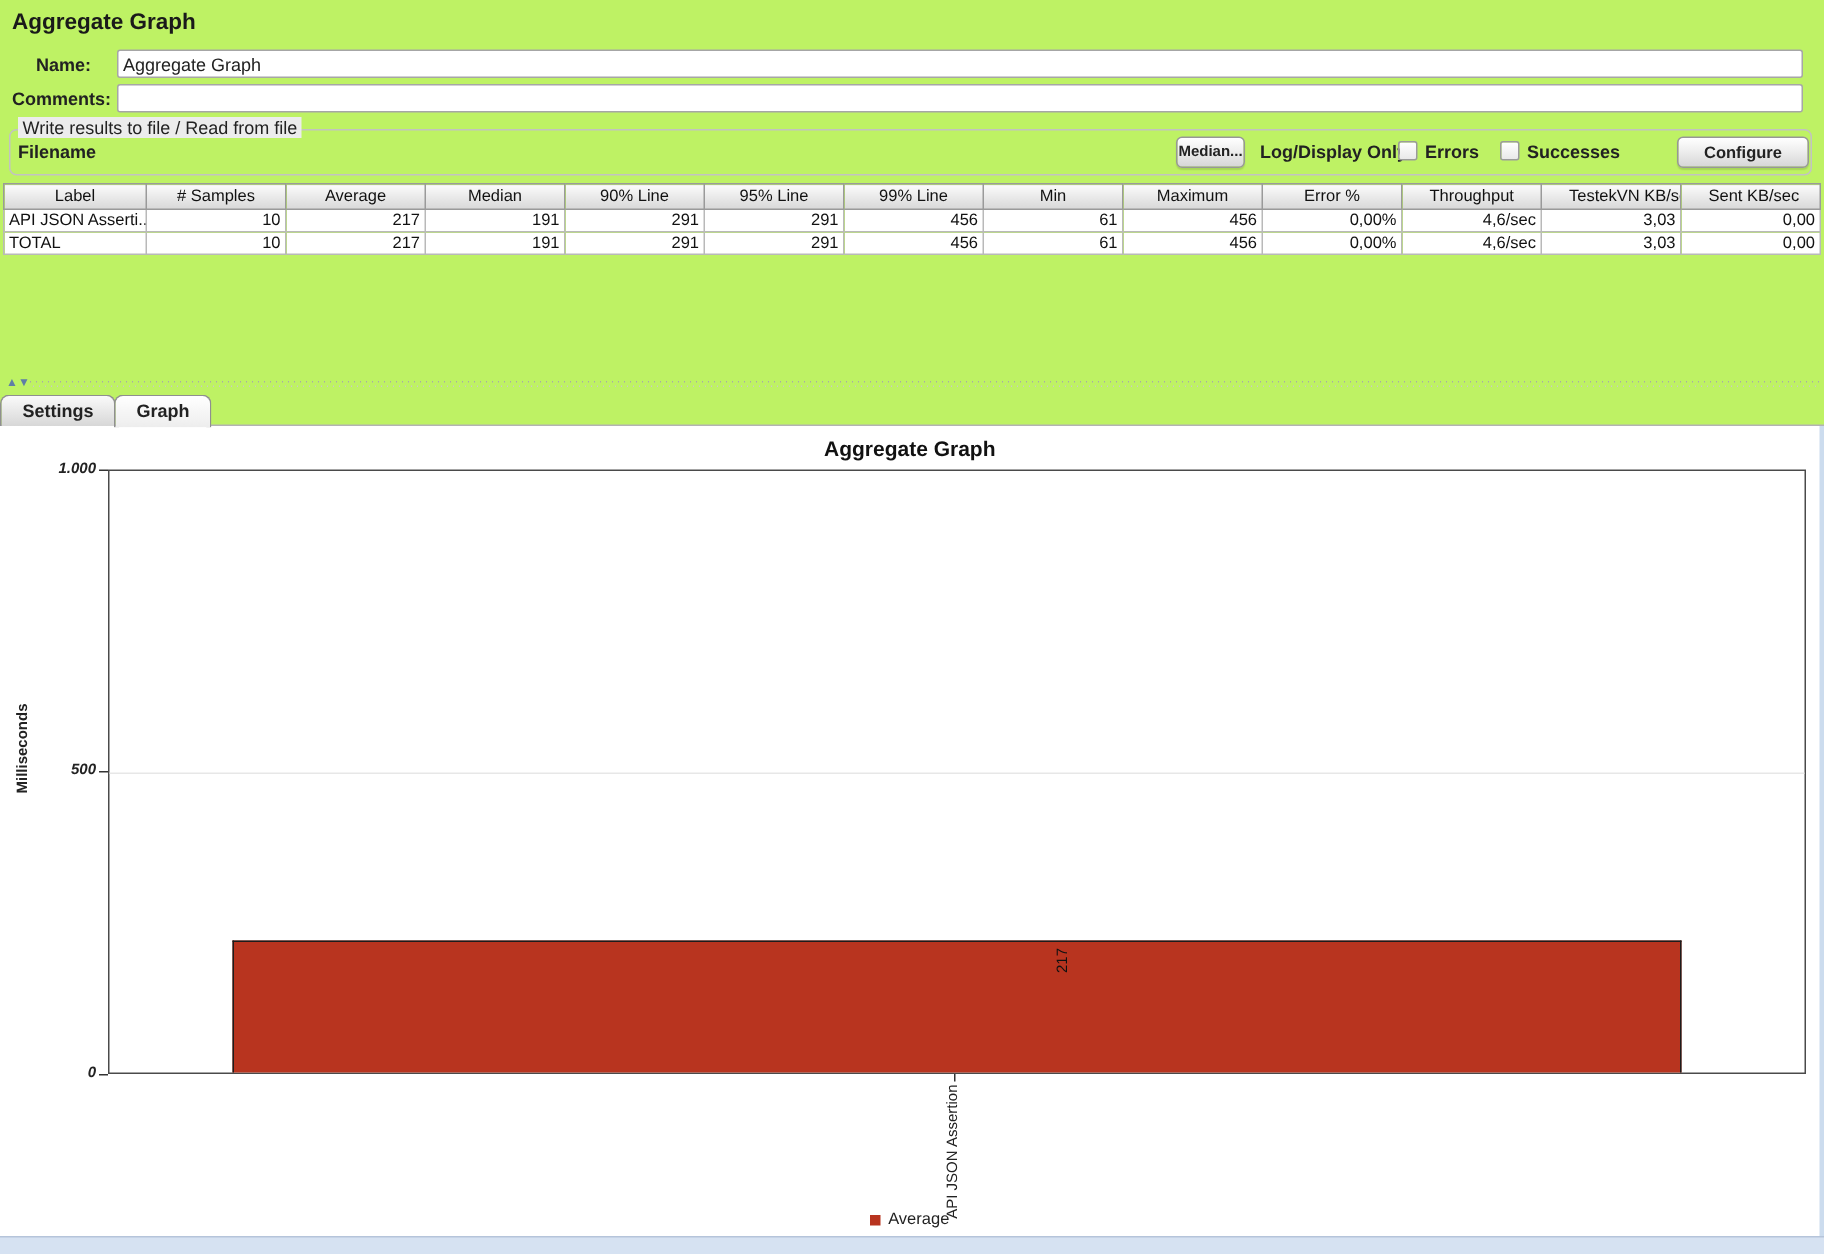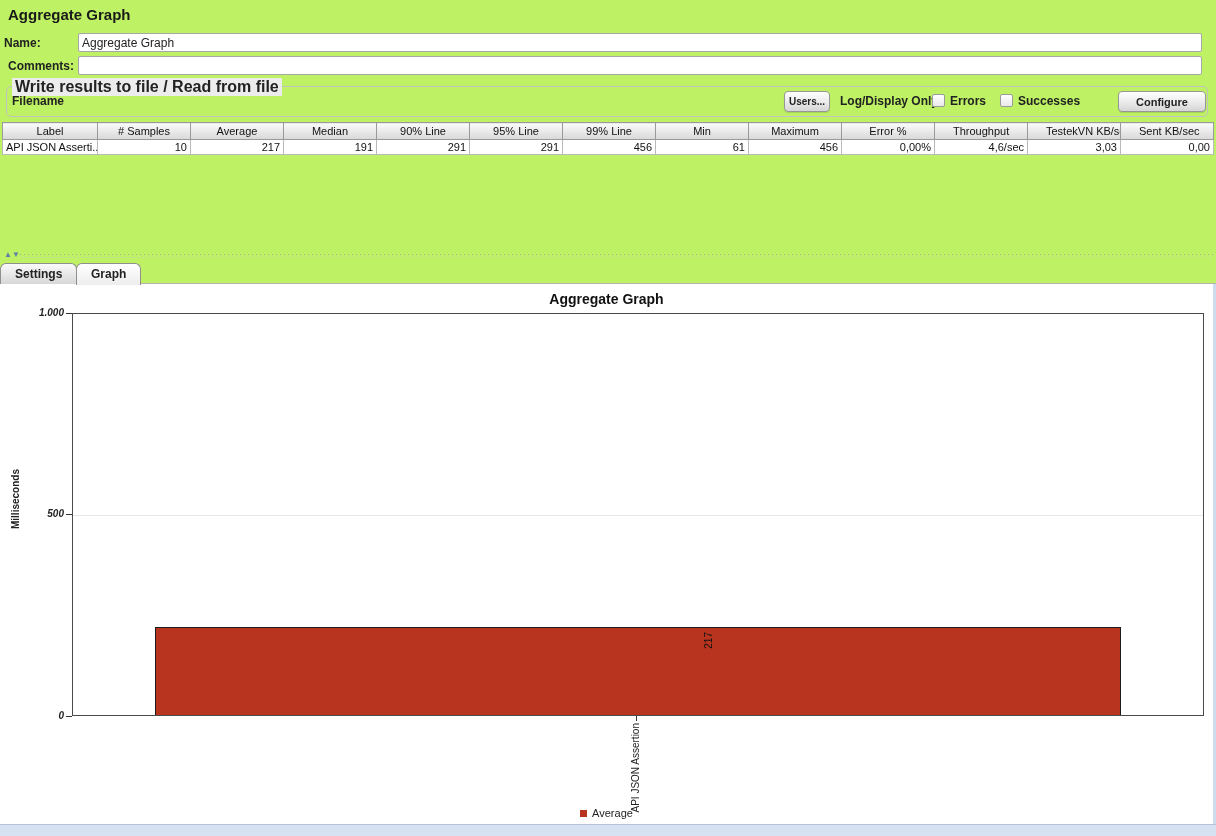--- a/index.html
+++ b/index.html
@@ -6,21 +6,21 @@
   html,body { width:1216px; height:836px; }
   body { font-family:"Liberation Sans","DejaVu Sans",sans-serif; background:#ececec; overflow:hidden; }
   #app { position:relative; width:1216px; height:836px; background:#bef264; }
 
   
   .page-title { position:absolute; left:8px; top:6px; font-size:15px; font-weight:bold; color:#1a1a1a; }
   .flabel { position:absolute; font-size:12px; font-weight:bold; color:#222; }
   .tinput { position:absolute; height:19px; border:1px solid #a6a6a6; background:#fff; font-family:"Liberation Sans",sans-serif;
             font-size:12px; color:#222; padding:0 3px; border-radius:2px; }
   .groupbox { position:absolute; left:6px; top:86px; width:1202px; height:31px; border:1px solid #c2c2c2; border-radius:5px; }
-  .group-title { position:absolute; left:12px; top:78px; font-size:16px; font-weight:bold; color:#222; background:#ececec; padding:0 3px;text-align:right; }
+  .group-title { position:absolute; left:12px; top:78px; font-size:12px; font-weight:normal; color:#222; background:#ececec; padding:0 3px;text-align:right; }
   .mac-btn { position:absolute; border:1px solid #979797; border-radius:4px; font-family:"Liberation Sans",sans-serif;
              background:linear-gradient(#ffffff,#eeeeee 45%,#d6d6d6); font-size:11px; font-weight:bold; color:#222;
              text-align:center; cursor:default; box-shadow:0 1px 1px rgba(0,0,0,0.12); }
   .cb { position:absolute; width:13px; height:13px; border:1px solid #9b9b9b; border-radius:2px;
         background:linear-gradient(#ffffff,#e9e9e9); }
 
   
   table.results { position:absolute; left:2px; top:122px; width:1212px; border-collapse:collapse; table-layout:fixed;
                   font-size:11px; color:#111; }
   table.results th { background:linear-gradient(#fbfbfb,#d8d8d8); border:1px solid #9a9a9a; font-weight:normal;
@@ -61,32 +61,32 @@
 
   .bottom-strip { position:absolute; left:0; top:824px; width:1216px; height:12px; background:#d6e2f2; border-top:1px solid #b5c4da; }
 </style>
 </head>
 <body>
 
 <div id="app">
 
   <div class="page-title">Aggregate Graph</div>
 
-  <div class="flabel" style="left:4px; top:36px;">Name:</div>
+  <div class="flabel" style="left:24px; top:36px;">Name:</div>
   <input class="tinput" style="left: 78px; top: 33px; width: 1124px;" value="Aggregate Graph">
 
   <div class="flabel" style="left:8px; top:59px;">Comments:</div>
   <input class="tinput" style="left: 78px; top: 56px; width: 1124px;" value="">
 
   <div class="groupbox"></div>
   <div class="group-title">Write results to file / Read from file</div>
 
   <div class="flabel" style="left:12px; top:94px;">Filename</div>
 
-  <button class="mac-btn" style="left:784px; top:91px; width:46px; height:21px; font-size:10px;">Users...</button>
+  <button class="mac-btn" style="left:784px; top:91px; width:46px; height:21px; font-size:10px;">Median...</button>
 
   <div class="flabel" style="left:840px; top:94px;">Log/Display Only:</div>
 
   <span class="cb" style="left:932px; top:94px;"></span>
   <div class="flabel" style="left:950px; top:94px;">Errors</div>
 
   <span class="cb" style="left:1000px; top:94px;"></span>
   <div class="flabel" style="left:1018px; top:94px;">Successes</div>
 
   <button class="mac-btn" style="left:1118px; top:91px; width:88px; height:21px;">Configure</button>
@@ -133,20 +133,35 @@
         <td class="num">291</td>
         <td class="num">291</td>
         <td class="num">456</td>
         <td class="num">61</td>
         <td class="num">456</td>
         <td class="num">0,00%</td>
         <td class="num">4,6/sec</td>
         <td class="num">3,03</td>
         <td class="num">0,00</td>
       </tr>
+      <tr>
+        <td>TOTAL</td>
+        <td class="num">10</td>
+        <td class="num">217</td>
+        <td class="num">191</td>
+        <td class="num">291</td>
+        <td class="num">291</td>
+        <td class="num">456</td>
+        <td class="num">61</td>
+        <td class="num">456</td>
+        <td class="num">0,00%</td>
+        <td class="num">4,6/sec</td>
+        <td class="num">3,03</td>
+        <td class="num">0,00</td>
+      </tr>
     </tbody>
   </table>
 
   <div class="splitter">
     <span class="split-arrow" style="left:4px;">▲</span>
     <span class="split-arrow" style="left:12px;">▼</span>
     <div class="split-dots"></div>
   </div>
 
   <div class="tabbar">

